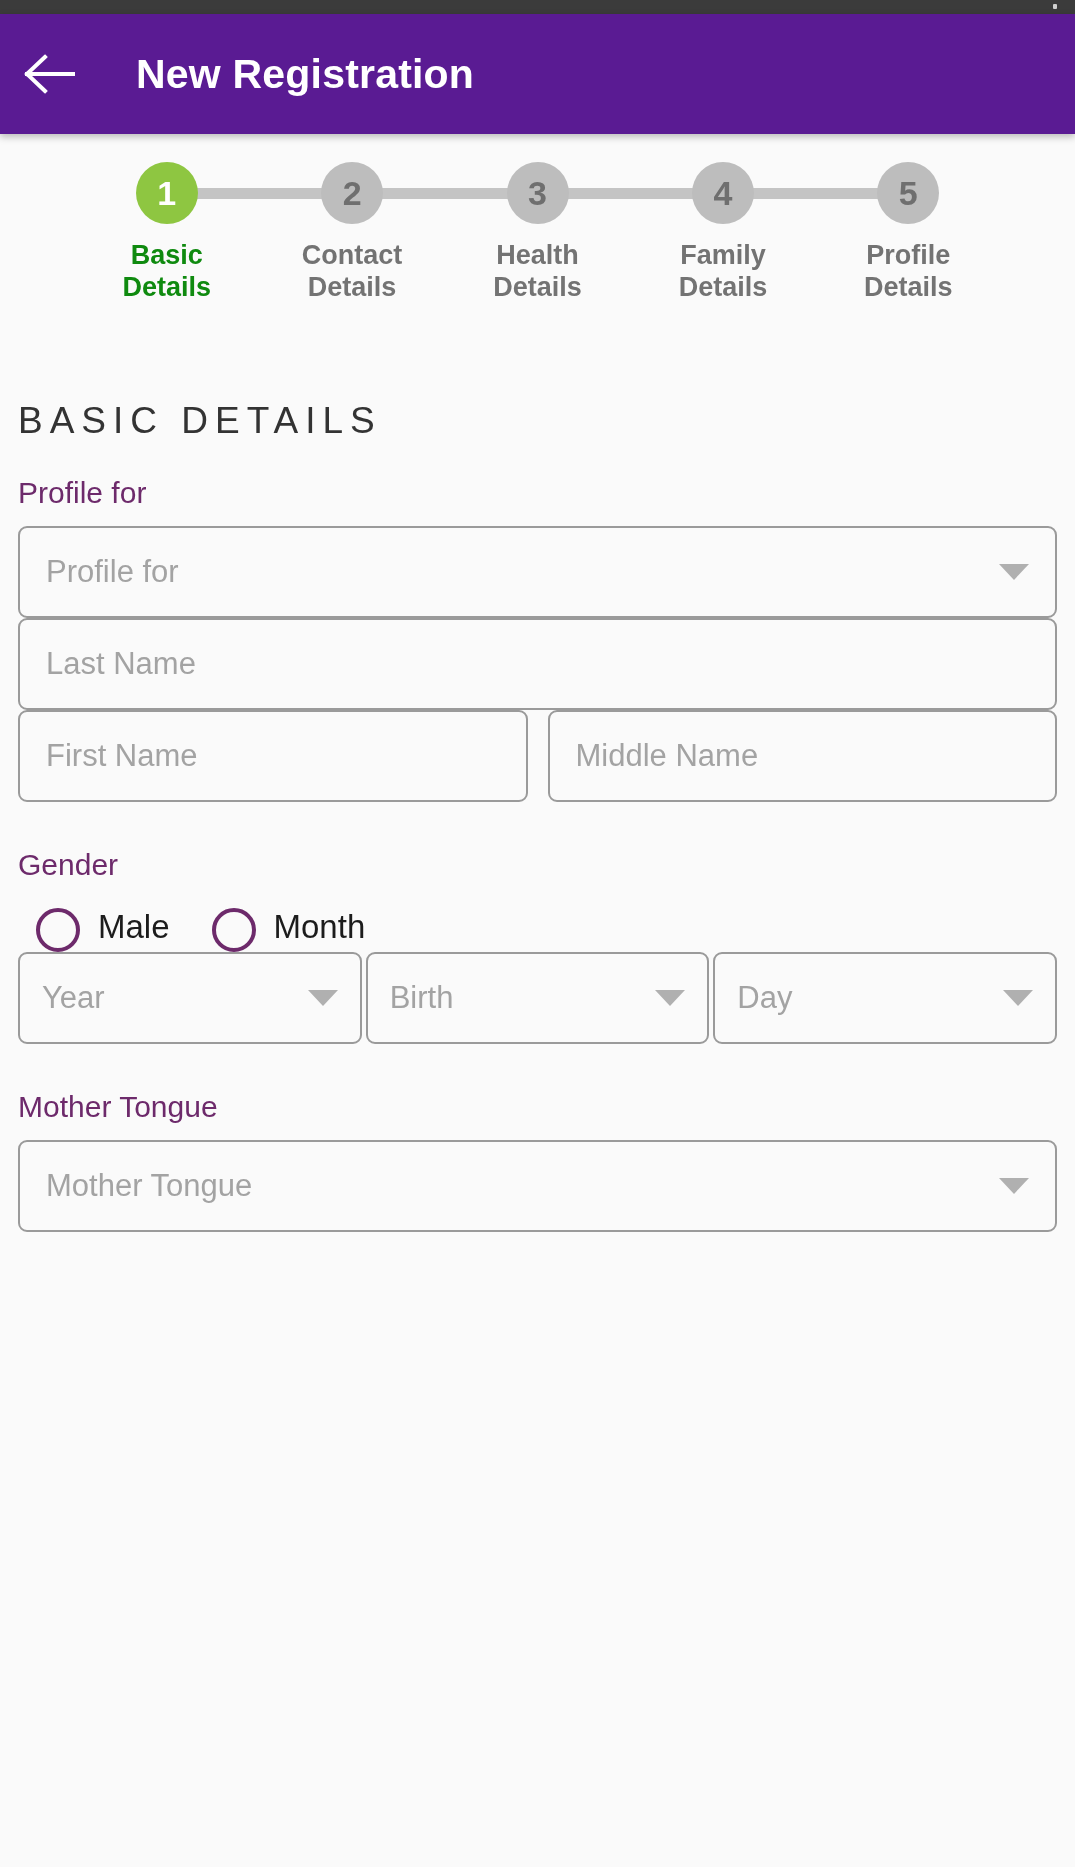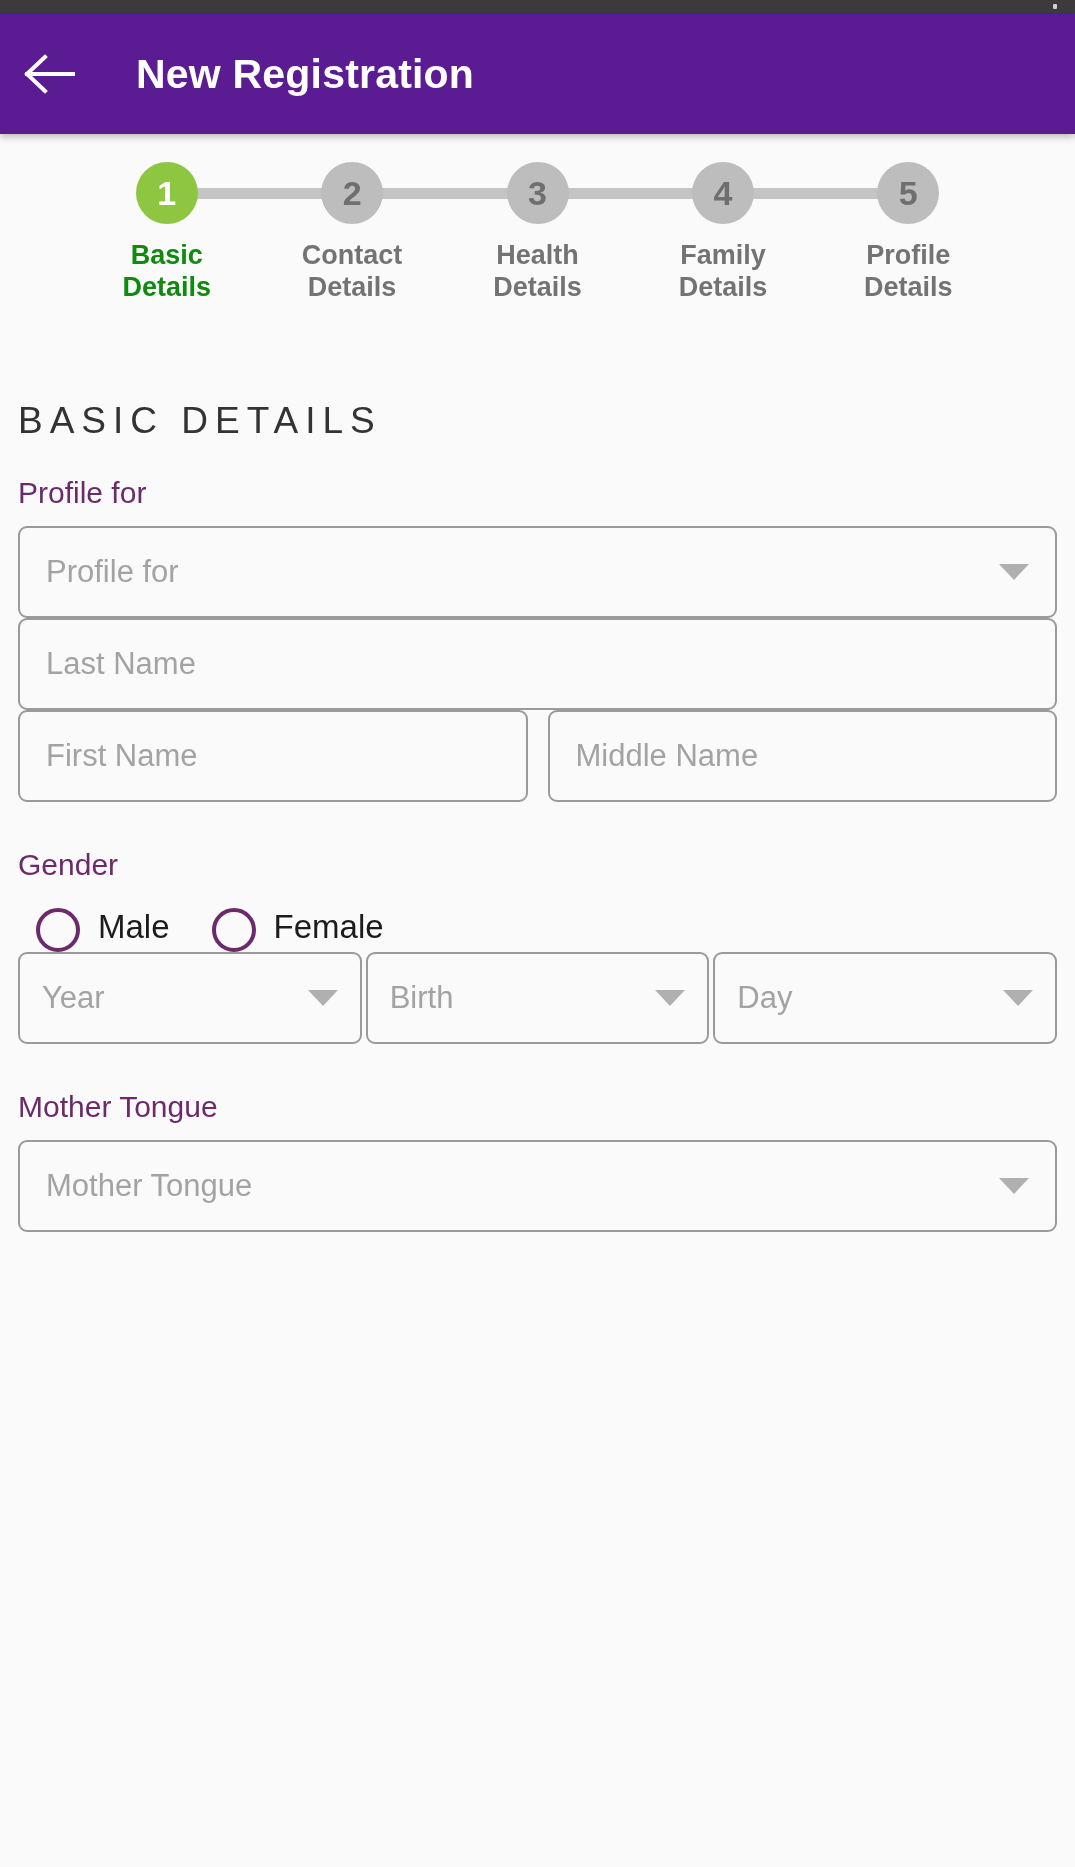--- a/index.html
+++ b/index.html
@@ -291,21 +291,21 @@
   </div>
 
   <div class="field-label label-gap-lg">Gender</div>
   <div class="radio-row">
     <div class="radio-item">
       <span class="radio-circle"></span>
       <span class="radio-text">Male</span>
     </div>
     <div class="radio-item">
       <span class="radio-circle"></span>
-      <span class="radio-text">Female</span>
+      <span class="radio-text">Month</span>
     </div>
   </div>
 
   <div class="dob-row">
     <div class="input-box">
       <span class="ph">Year</span>
       <span class="caret"></span>
     </div>
     <div class="input-box">
       <span class="ph">Birth</span>

